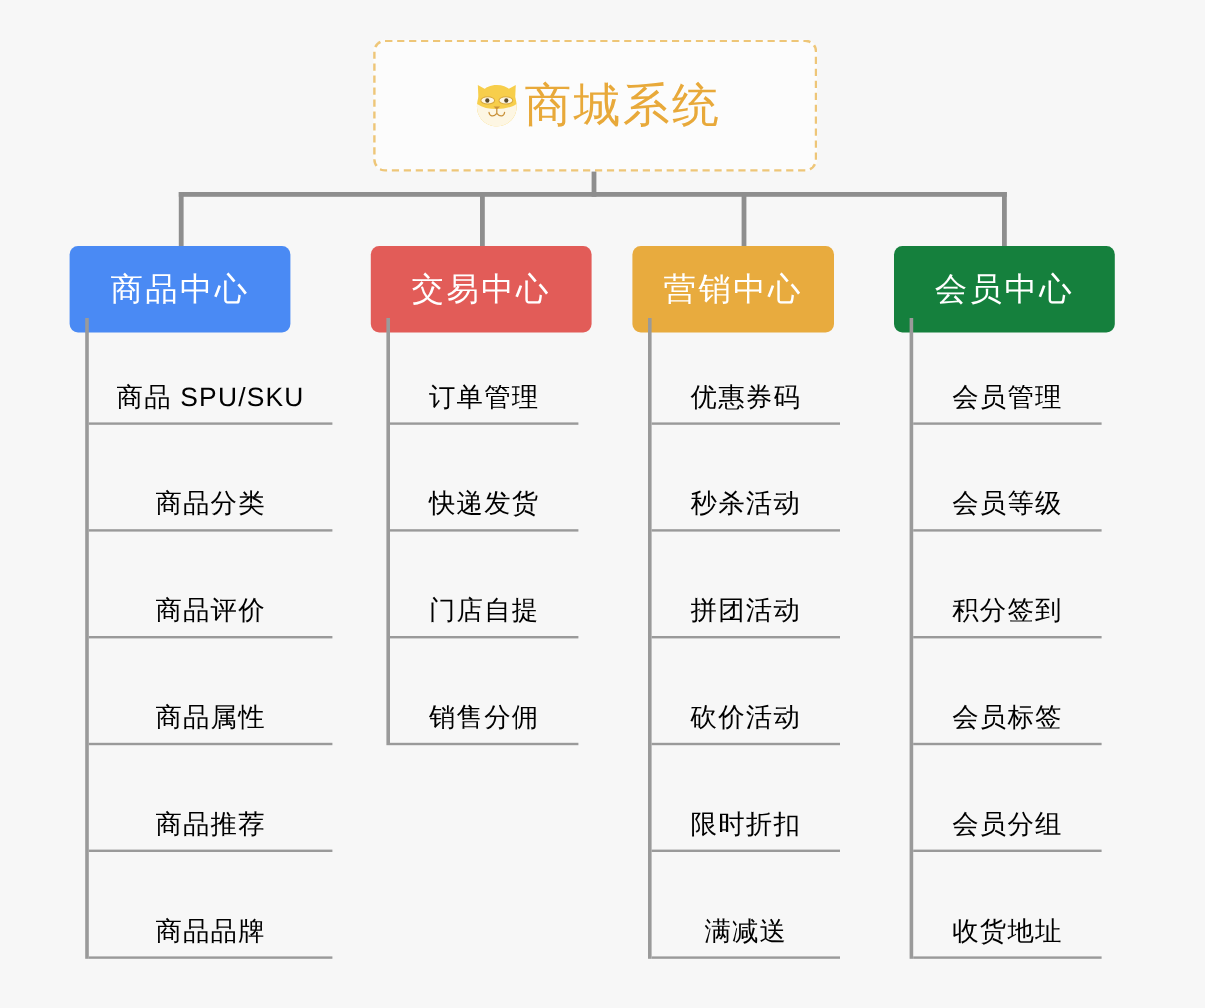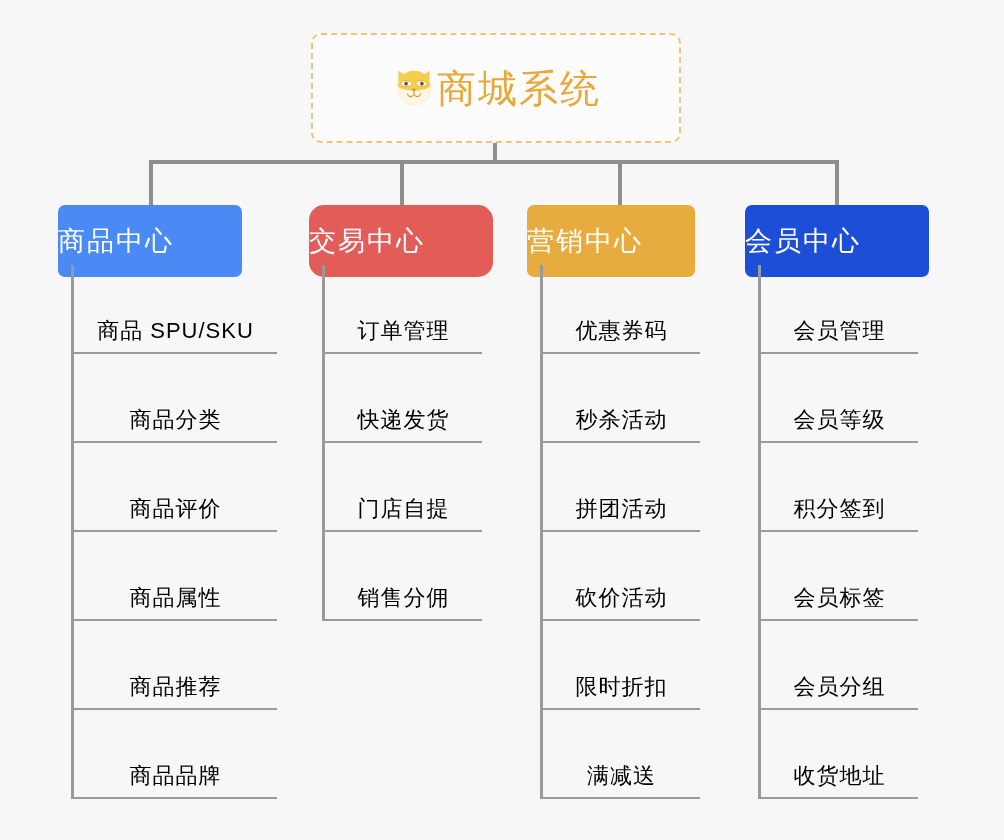--- a/index.html
+++ b/index.html
@@ -55,21 +55,21 @@
     background: #8e8e8e;
   }
 
   
   .cat-box {
     position: absolute;
     height: 72px;
     border-radius: 7px;
     display: flex;
     align-items: center;
-    justify-content: flex-start;
+    justify-content: center;
     color: #ffffff;
     font-size: 27px;
     letter-spacing: 2px;
   }
 
   
   .sub-col {
     position: absolute;
     border-left: 3px solid #9a9a9a;
   }
@@ -125,27 +125,27 @@
   <div class="conn" style="left: 149px; top: 160px; width: 690px; height: 4px; background: rgb(142, 142, 142);"></div>
 
   <div class="conn" style="left: 149px; top: 160px; width: 4px; height: 45px; background: rgb(142, 142, 142);"></div>
   <div class="conn" style="left: 400px; top: 160px; width: 4px; height: 45px; background: rgb(142, 142, 142);"></div>
   <div class="conn" style="left: 618px; top: 160px; width: 4px; height: 45px; background: rgb(142, 142, 142);"></div>
   <div class="conn" style="left: 835px; top: 160px; width: 4px; height: 45px; background: rgb(142, 142, 142);"></div>
 
   <div class="cat-box" style="left: 58px; top: 205px; width: 184px; background-color: rgb(74, 138, 244);">
     <span>商品中心</span>
   </div>
-  <div class="cat-box" style="left: 309px; top: 205px; width: 184px; background-color: rgb(226, 92, 88); border-radius: 15px;">
+  <div class="cat-box" style="left: 309px; top: 205px; width: 184px; background-color: rgb(226, 92, 88);">
     <span>交易中心</span>
   </div>
   <div class="cat-box" style="left: 527px; top: 205px; width: 168px; background-color: rgb(232, 171, 62);">
     <span>营销中心</span>
   </div>
-  <div class="cat-box" style="left: 745px; top: 205px; width: 184px; background-color: #1d4ed8;">
+  <div class="cat-box" style="left: 745px; top: 205px; width: 184px; background-color: #15803d;">
     <span>会员中心</span>
   </div>
 
   <div class="sub-col" id="sub-col-0" style="left:71px; top:265px; width:206px;">
       <div class="sub-item">
         <span class="sub-item-label">商品 SPU/SKU</span>
       </div>
       <div class="sub-item">
         <span class="sub-item-label">商品分类</span>
       </div>

